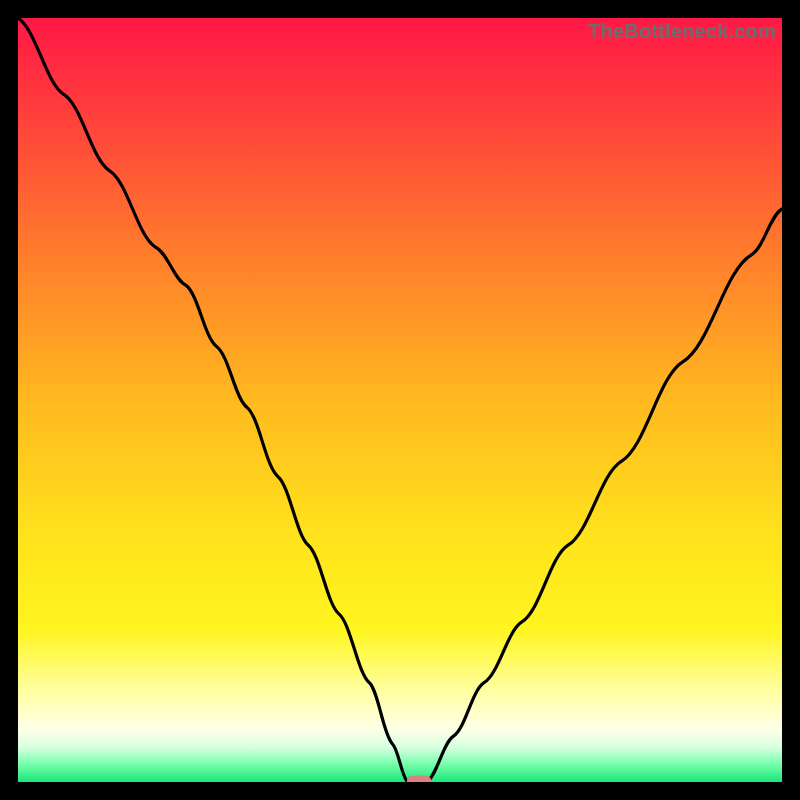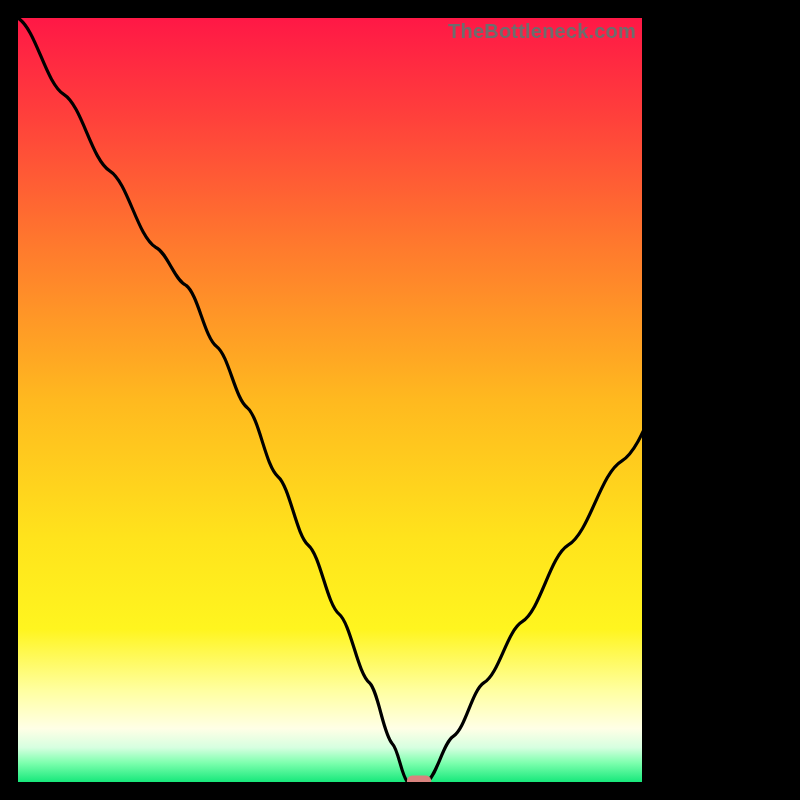--- a/index.html
+++ b/index.html
@@ -14,21 +14,21 @@
   .frame {
     position: relative;
     width: 800px;
     height: 800px;
     background: #000;
   }
   .plot-area {
     position: absolute;
     left: 18px;
     top: 18px;
-    width: 624px;
+    width: 764px;
     height: 764px;
     overflow: hidden;
   }
   .watermark {
     position: absolute;
     top: 2px;
     right: 6px;
     font-size: 20px;
     font-weight: 600;
     color: #6d6d6d;

